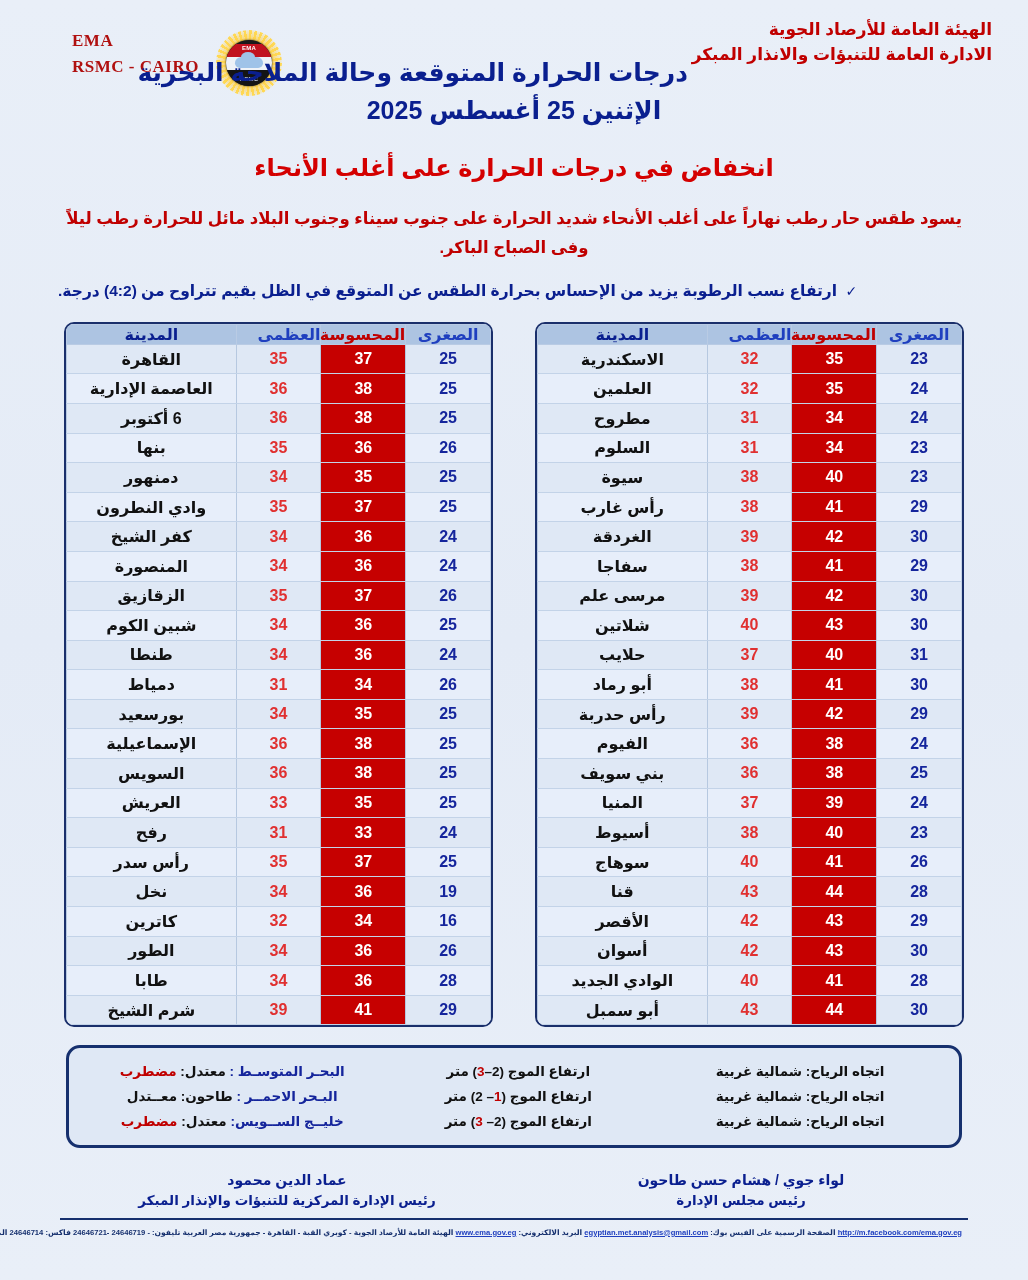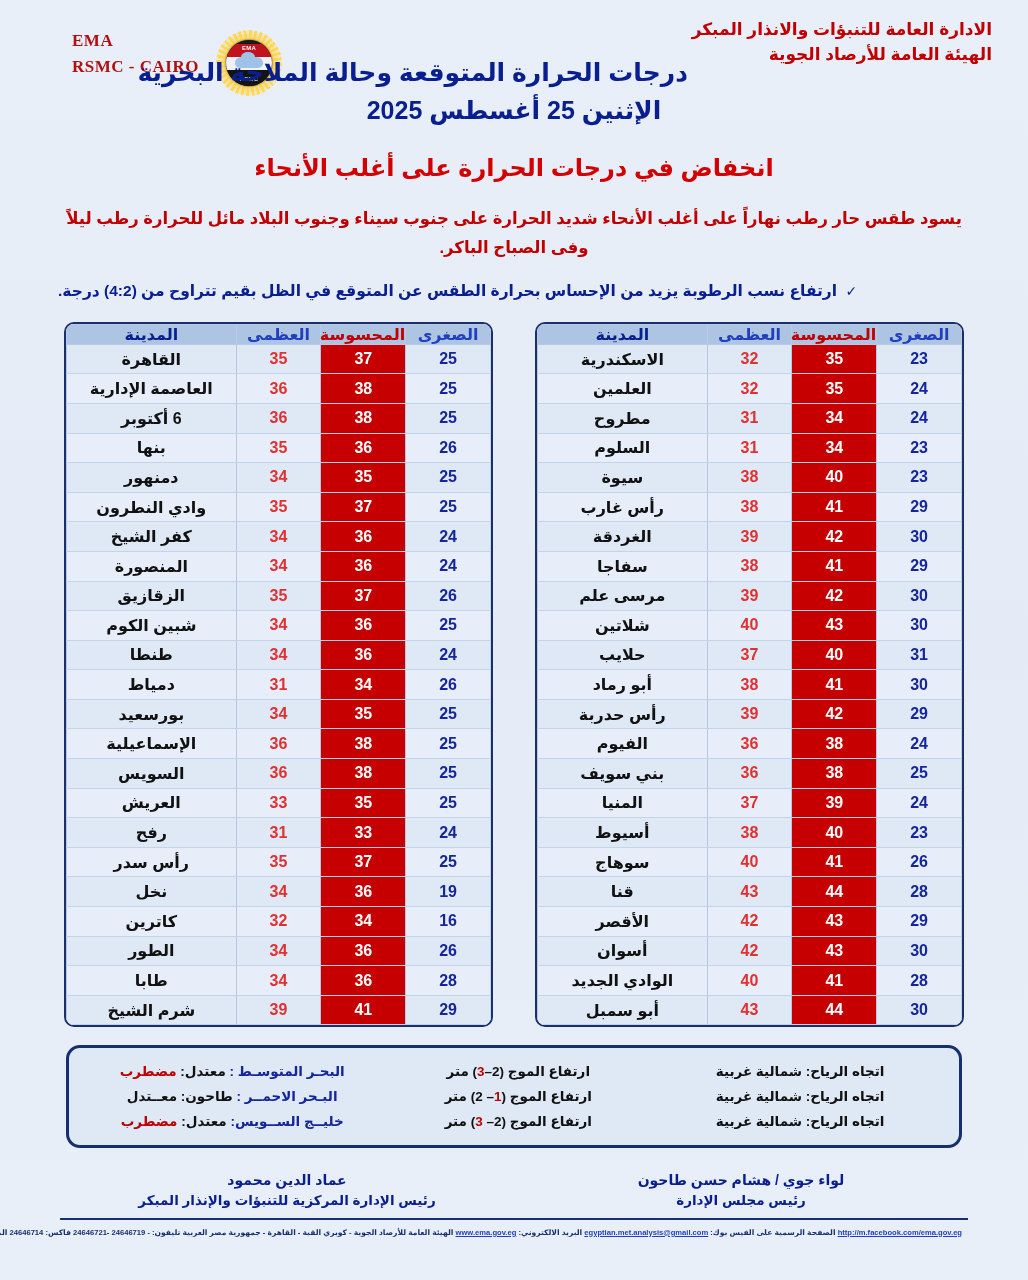--- a/index.html
+++ b/index.html
@@ -146,21 +146,21 @@
     table-layout: fixed;
   }
   table.wx th {
     background: #adc4e2;
     height: 20px;
     font-size: 16px;
     font-weight: bold;
     border: 1px solid #b9cbe4;
   }
   th.c-city { color:#0a1f8f; width: 40%; }
-  th.c-max  { color:#1f3fbf; width: 20%; }
+  th.c-max  { color:#1f3fbf; width: 20%; text-align: right; }
   th.c-feel { color:#c00000; width: 20%; background:#adc4e2; }
   th.c-min  { color:#1f3fbf; width: 20%; }
 
   table.wx td {
     height: 29.6px;
     font-size: 16px;
     font-weight: bold;
     text-align: center;
     border: 1px solid #c3d3e8;
     border-left: 1px solid #b6c8e0;
@@ -233,22 +233,22 @@
   }
 </style>
 </head>
 <body>
 
 <div class="page">
 
   <div class="header">
 
     <div class="org-block">
+      <div>الهيئة العامة للأرصاد الجوية</div>
       <div>الادارة العامة للتنبؤات والانذار المبكر</div>
-      <div>الهيئة العامة للأرصاد الجوية</div>
     </div>
 
     <div class="ema-block">
       <div>EMA</div>
       <div>RSMC - CAIRO</div>
     </div>
 
     <div class="logo">
       <div class="rays"></div>
       <div class="disc">

